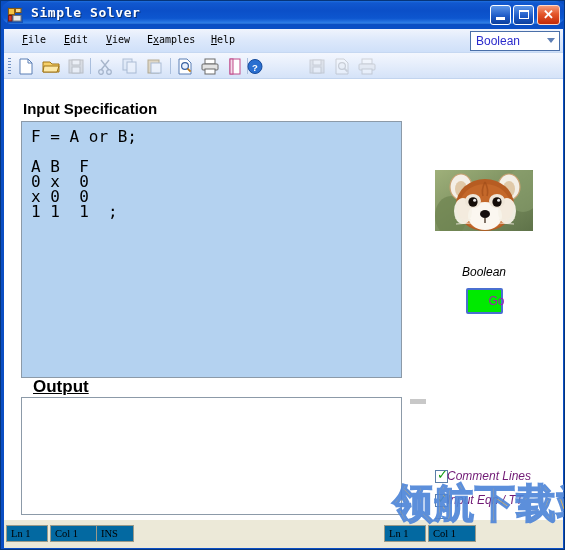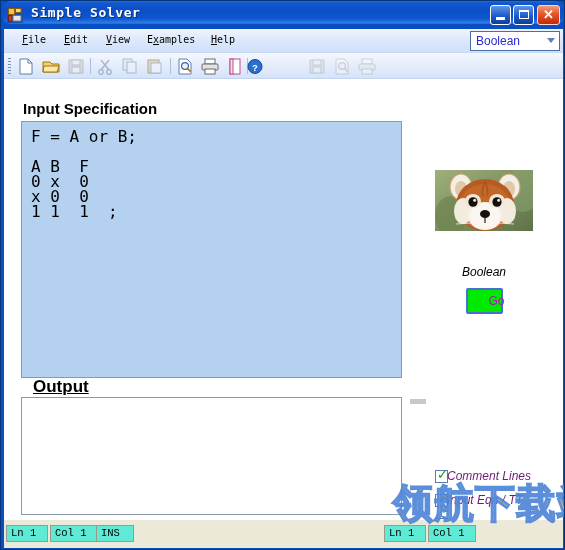--- a/index.html
+++ b/index.html
@@ -310,24 +310,24 @@
     left: 0; top: 490px;
     width: 559px; height: 29px;
     background: #ece9d8;
     border-top: 1px solid #ffffff;
     box-sizing: border-box;
   }
   .sfield {
     position: absolute;
     top: 5px;
     height: 17px;
-    background: #5eead4;
+    background: #0369a1;
     border: 1px solid #9a9a8a;
     box-sizing: border-box;
-    font-family: Liberation Mono, monospace;
+    font-family: Liberation Serif, serif;
     font-size: 10.5px;
     line-height: 15px;
     color: #000;
     padding-left: 4px;
     white-space: nowrap;
   }
   #s-ln1   { left: 2px;   width: 42px; }
   #s-col1  { left: 46px;  width: 48px; }
   #s-ins   { left: 92px; width: 38px; }
   #s-ln2   { left: 380px; width: 42px; }

